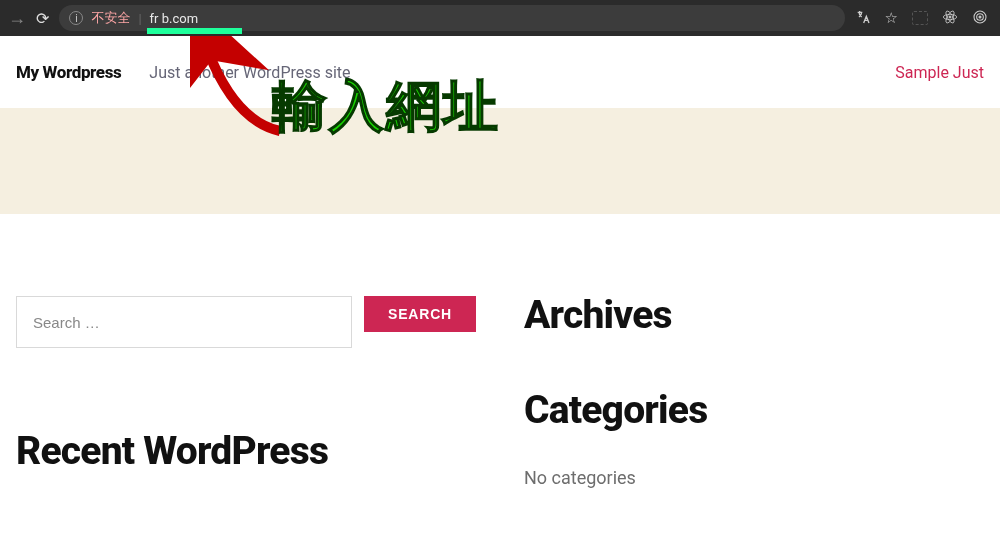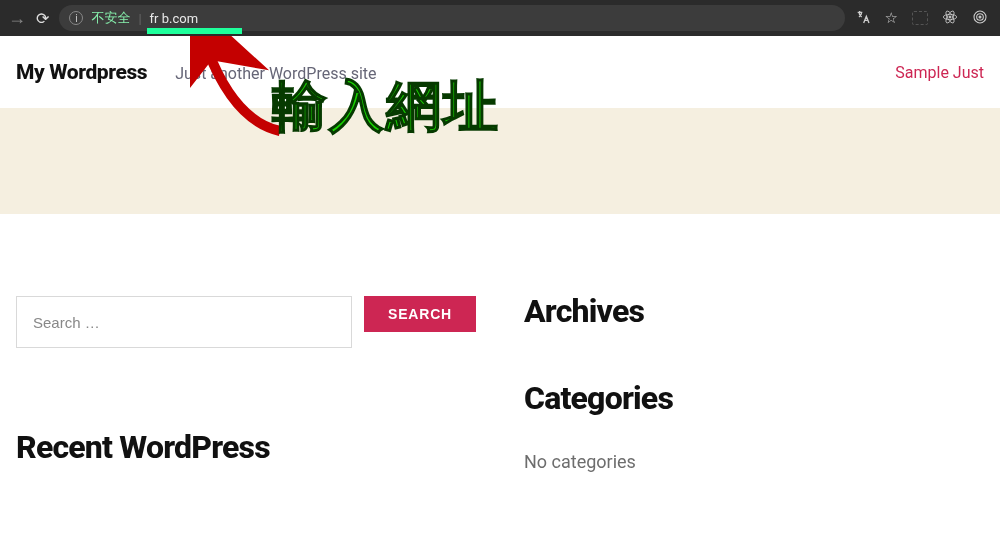--- a/index.html
+++ b/index.html
@@ -4,49 +4,49 @@
   <style>
     * { margin: 0; padding: 0; box-sizing: border-box; }
     body { font-family: -apple-system, BlinkMacSystemFont, "Segoe UI", Roboto, sans-serif; background: #fff; width: 1000px; height: 535px; overflow: hidden; }
     
     
     .browser-bar { background: #2b2b2b; height: 36px; display: flex; align-items: center; padding: 0 8px; gap: 10px; }
     .nav-arrow { color: #888; font-size: 18px; }
     .refresh-icon { color: #ddd; font-size: 16px; }
     .url-bar { flex: 1; background: #3c3c3c; border-radius: 14px; height: 26px; display: flex; align-items: center; padding: 0 10px; gap: 8px; color: #ccc; font-size: 13px; }
     .info-icon { color: #ccc; font-size: 14px; border: 1px solid #888; border-radius: 50%; width: 14px; height: 14px; display: inline-flex; align-items: center; justify-content: center; font-size: 10px; }
-    .nosecure { color: #86efac; text-align: right; }
+    .nosecure { color: #fca5a5; text-align: right; }
     .divider { color: #666; }
     .url-text { color: #e8e8e8; }
     .url-highlight { position: absolute; top: 28px; left: 147px; width: 95px; height: 6px; background: #1eff9b; }
     .ext-icons { display: flex; gap: 14px; padding-right: 4px; align-items: center; }
     .ext-ico { color: #ccc; font-size: 14px; }
     .star-icon { color: #ccc; font-size: 15px; }
     
     
     .site-header { background: #fff; padding: 0 16px; height: 72px; display: flex; align-items: center; justify-content: space-between; }
     .header-left { display: flex; align-items: baseline; gap: 28px; }
-    .site-title { font-size: 21px; font-weight: 800; letter-spacing: -0.4px; color: #111; }
+    .site-title { font-size: 17px; font-weight: 800; letter-spacing: -0.4px; color: #111; }
     .tagline { color: #667; font-size: 16px; }
     .nav-link { color: #cd2653; font-size: 16px; text-decoration: none; }
     
     
     .band { background: #f5efe0; height: 106px; }
     
     
     .content { display: flex; padding: 82px 16px 0 16px; }
     .col { flex: 1; }
     .right-col { padding-left: 48px; }
     
     .search-row { display: flex; gap: 12px; align-items: stretch; }
     .search-input { flex: 1; border: 1.5px solid #d9d9d9; padding: 14px 16px; font-size: 15px; color: #999; height: 52px; }
     .search-input::placeholder { color: #888; }
     .search-btn { background: #cd2653; color: #fff; border: none; padding: 0 24px; font-size: 14px; font-weight: 700; letter-spacing: 0.8px; height: 36px; cursor: pointer; }
     
-    .section-h { font-size: 32px; font-weight: 800; letter-spacing: -0.8px; color: #111; margin-top: 80px; }
+    .section-h { font-size: 39px; font-weight: 800; letter-spacing: -0.8px; color: #111; margin-top: 80px; }
     .right-col .section-h.first { margin-top: -4px; }
     .right-col .section-h.second { margin-top: 49px; }
     .empty-text { color: #6d6d6d; font-size: 18px; margin-top: 34px; }
     
     
     .annot-arrow { position: absolute; top: 36px; left: 190px; pointer-events: none; z-index: 10; }
     .annot-text { position: absolute; top: 70px; left: 272px; font-size: 55px; font-weight: 400; color: #19d400; -webkit-text-stroke: 3px #063a00; pointer-events: none; z-index: 10; font-family: "Heiti TC", "Microsoft JhengHei", sans-serif; letter-spacing: 2px; }
   </style>
 </head>
 <body>

